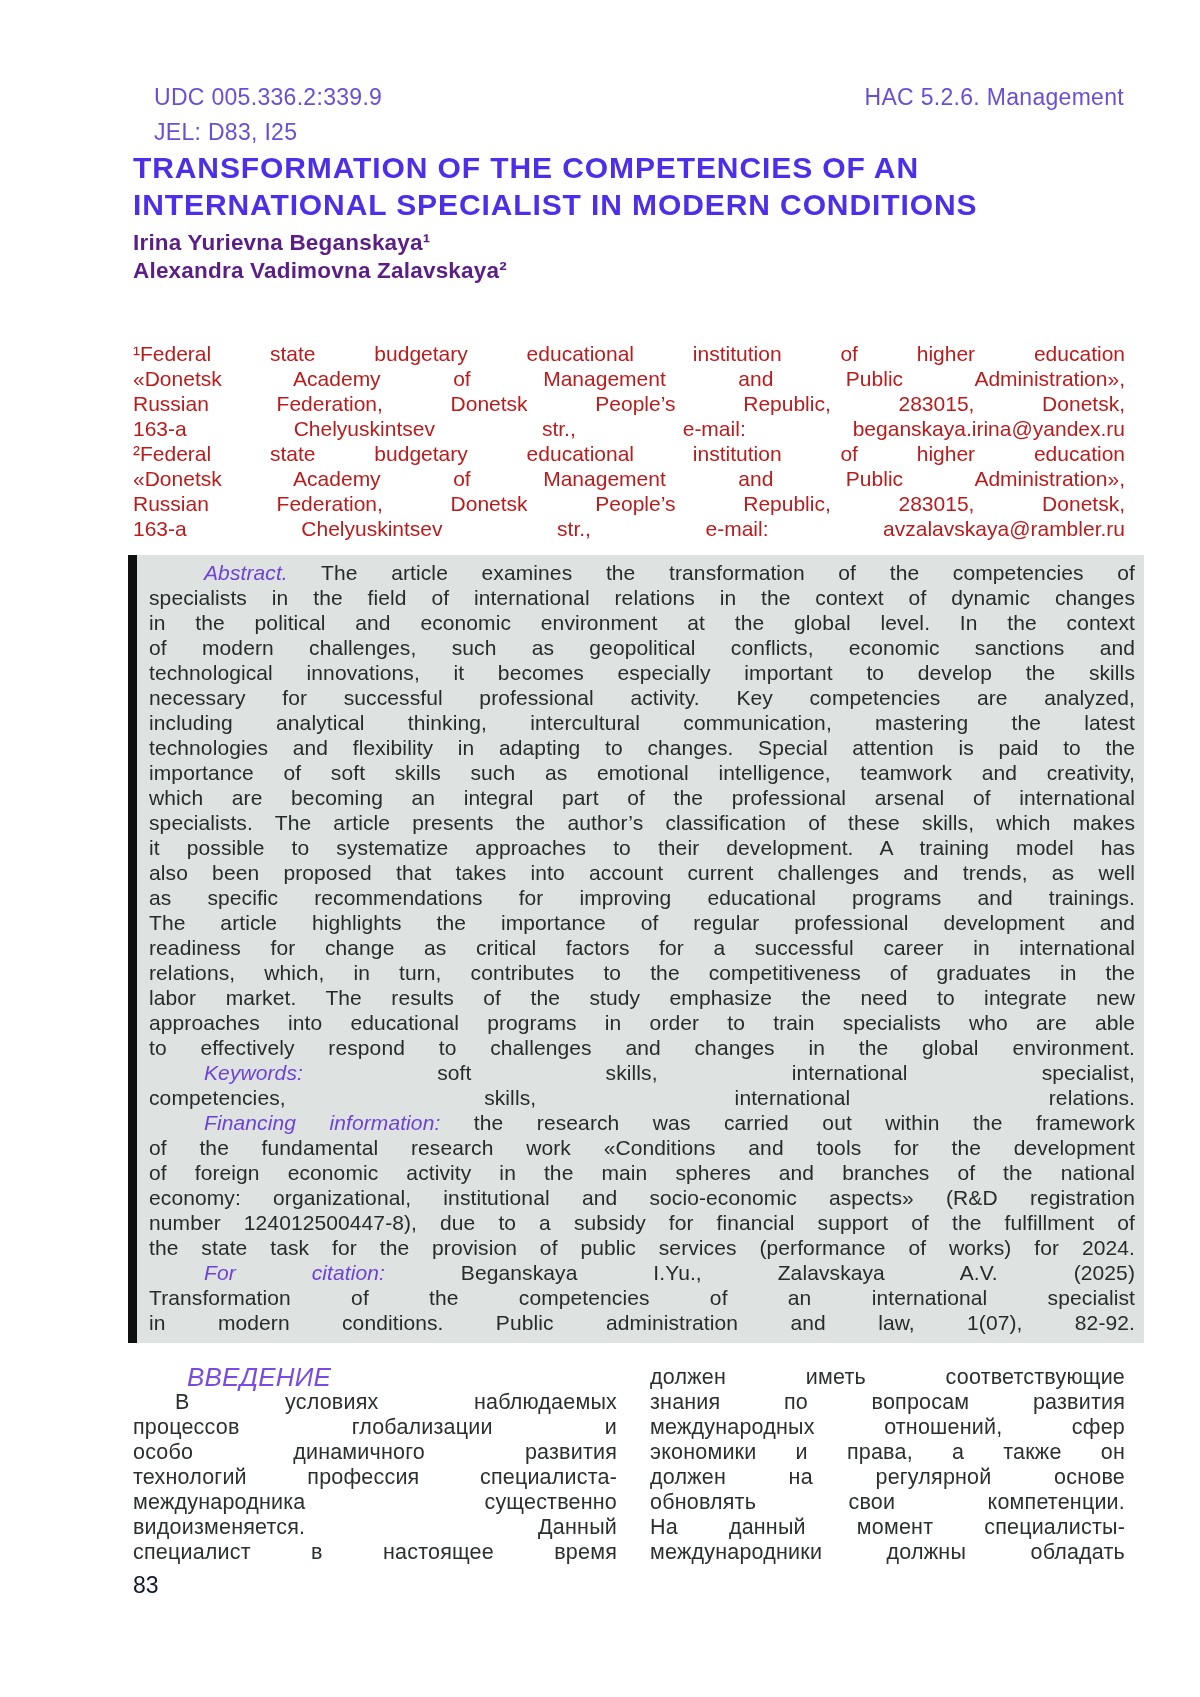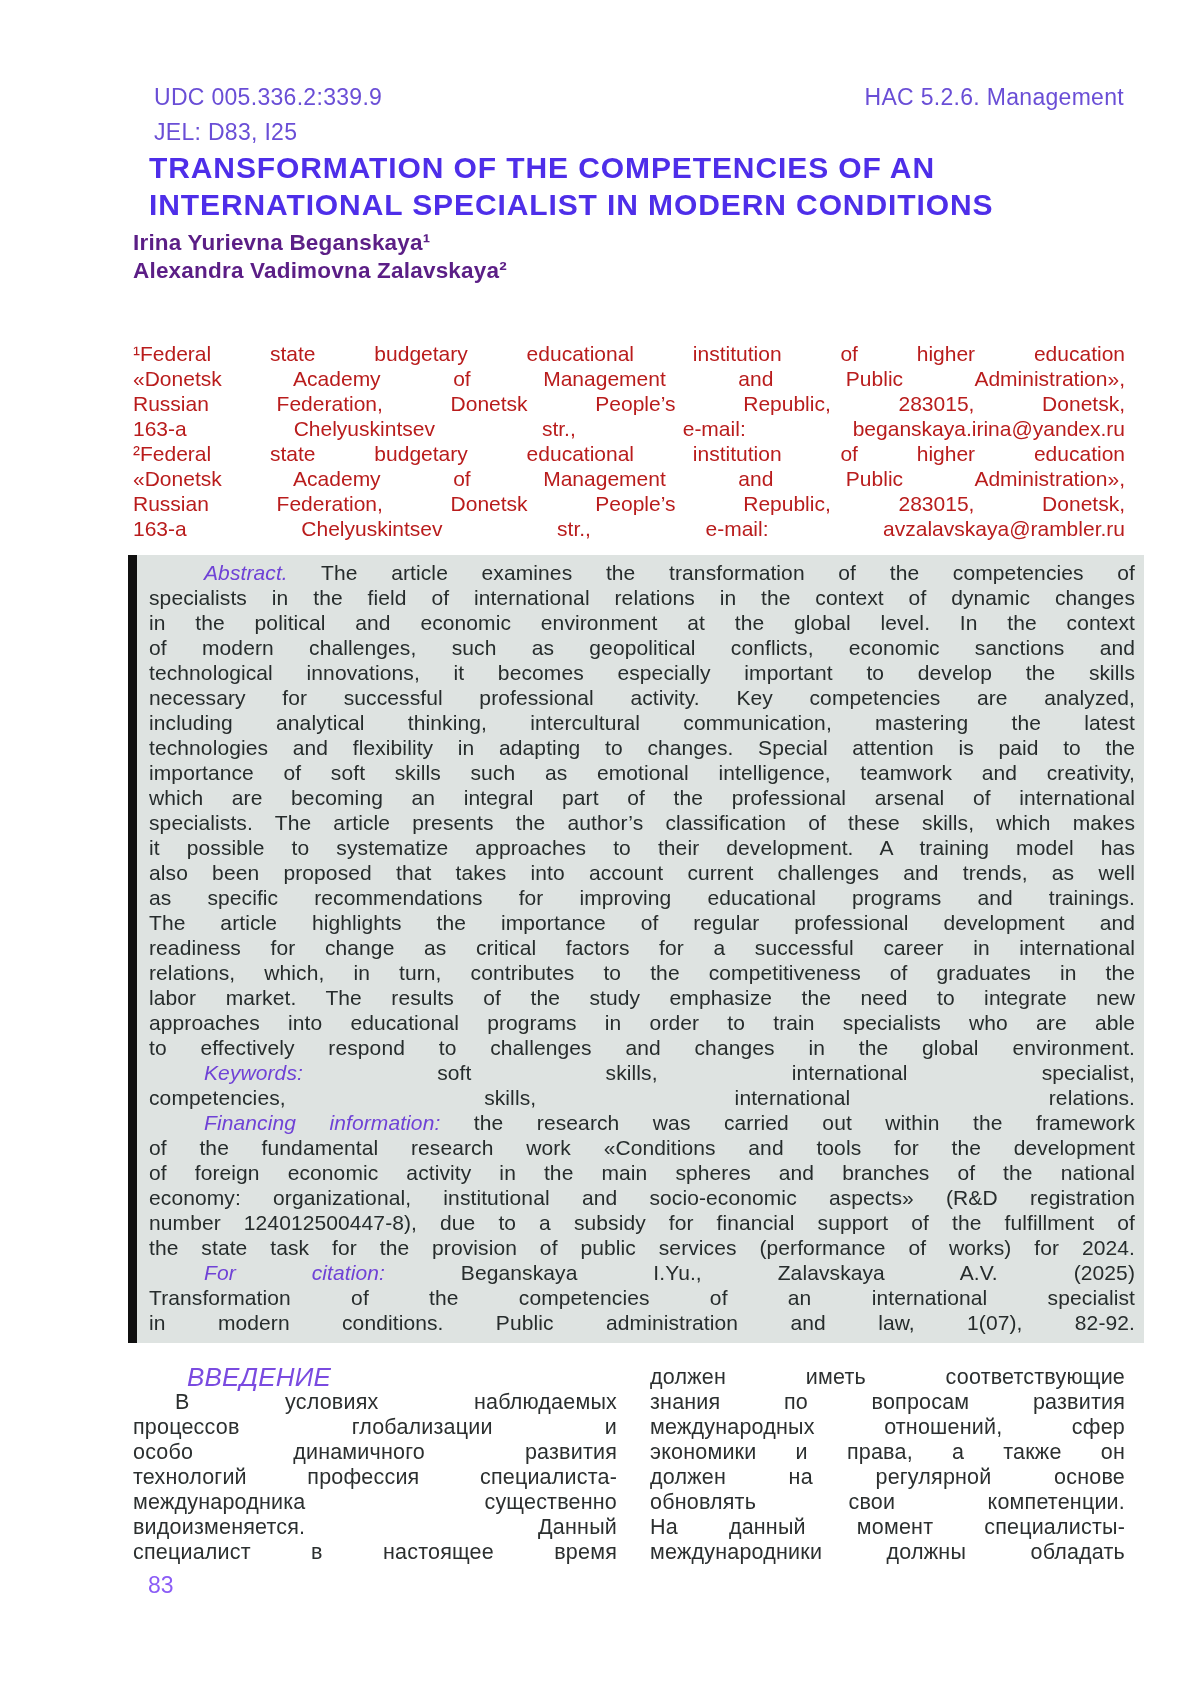--- a/index.html
+++ b/index.html
@@ -20,21 +20,21 @@
     justify-content: space-between;
     align-items: flex-start;
     color: var(--c-header-accent, #6a4ed6);
     font-size: 23px;
     line-height: 35px;
     letter-spacing: 0.3px;
     margin-left: 21px;
   }
   .title {
     position: absolute;
-    top: 149px; left: 149px; width: 1000px;
+    top: 149px; left: 133px; width: 1000px;
     margin: 0;
     color: var(--c-title, #4e2ee9);
     font-size: 30px;
     font-weight: 800;
     letter-spacing: 0.9px;
     line-height: 37px;
   }
   .title-line { text-align: left; }
   .authors {
     position: absolute;
@@ -97,23 +97,23 @@
   .col-right { width: 475px; flex: 0 0 475px; }
   .col-heading {
     font-style: italic;
     color: var(--c-intro-heading, #7a4be0);
     padding-left: 54px;
     line-height: 25px;
     font-size: 26px;
   }
   .page-number {
     position: absolute;
-    top: 1572px; left: 148px;
+    top: 1572px; left: 133px;
     font-size: 23px;
-    color: #8b5cf6;
+    color: #0f172a;
     text-align: right;
   }
 </style>
 </head>
 <body>
 
 <div class="page">
 
   <div class="header-row">
     <div class="header-left">

